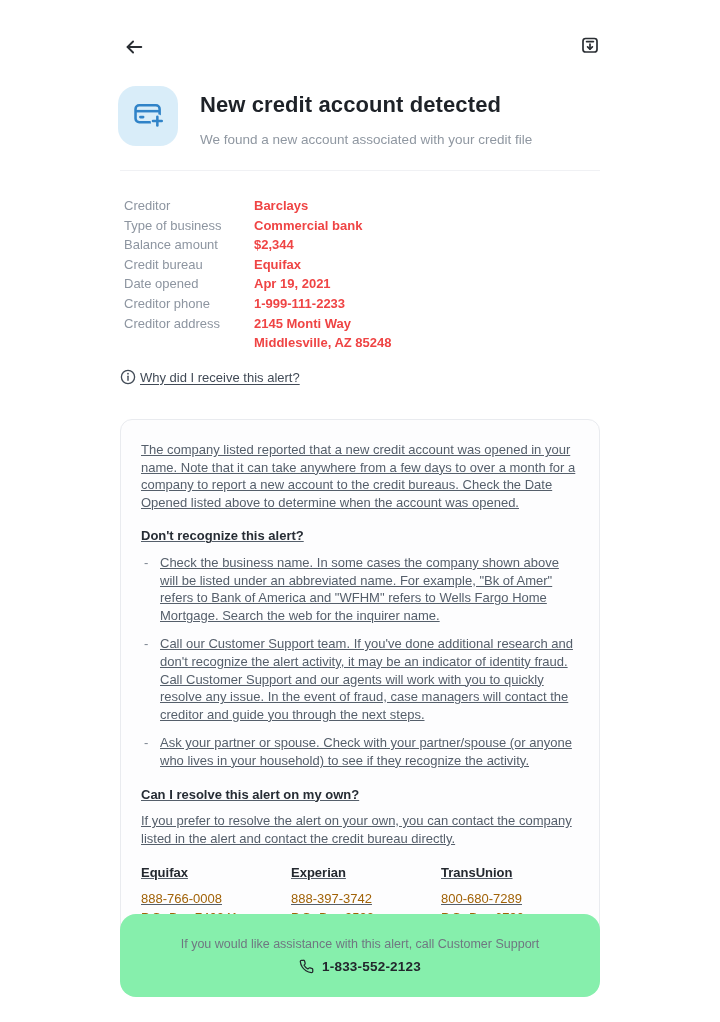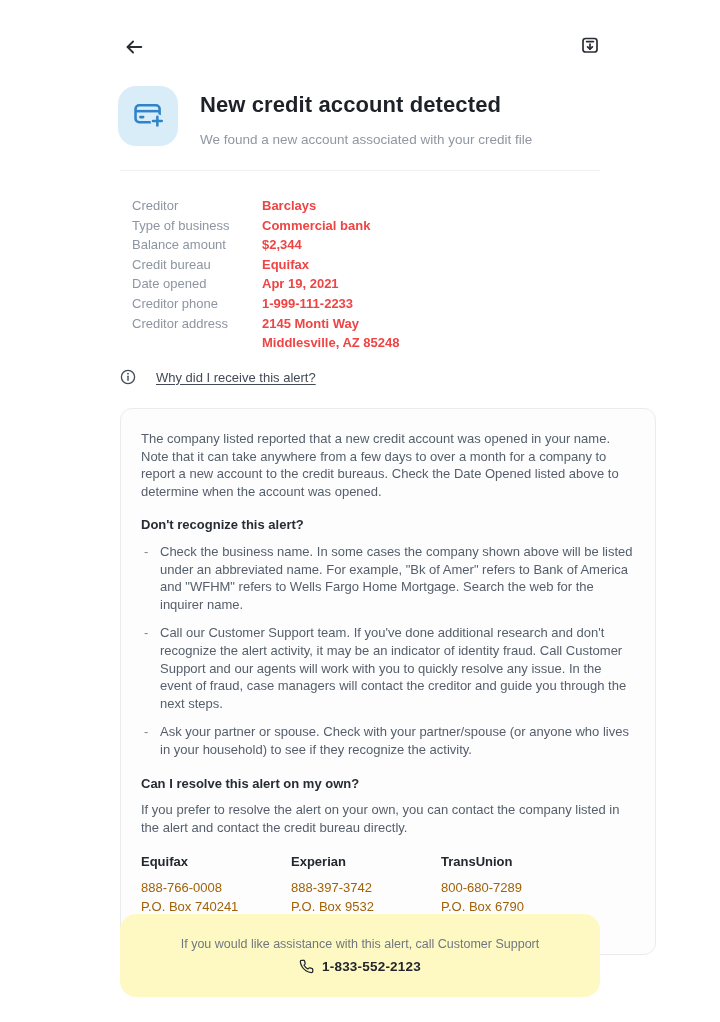--- a/index.html
+++ b/index.html
@@ -49,21 +49,21 @@
   .header-divider {
     position: absolute;
     left: 120px; top: 170px;
     width: 480px; height: 1px;
     background: #f0f1f4;
   }
 
   
   .details {
     position: absolute;
-    left: 132px; top: 196px;
+    left: 124px; top: 196px;
     width: 480px;
   }
   .detail-row {
     display: flex;
     line-height: 19.6px;
     font-size: 13px;
   }
   .detail-label {
     width: 130px;
     flex: 0 0 130px;
@@ -71,43 +71,44 @@
   }
   .detail-value {
     font-weight: 700;
     color: #ef4444;
   }
 
   
   .why-link {
     position: absolute;
     left: 120px; top: 369px;
-    display: flex; align-items: center; gap: 20px;
+    display: flex; align-items: center; gap: 4px;
     cursor: pointer;
   }
   .why-link .link-text {
     font-size: 13px;
     color: #414a56;
     text-decoration: underline;
     text-underline-offset: 2px;
   }
 
   
   .info-card {
     position: absolute;
-    left: 120px; top: 408px;
-    width: 536px;
+    left: 120px; top: 419px;
+    width: 480px;
     box-sizing: border-box;
     background: #fdfdfe;
     border: 1px solid #e9ebef;
     border-radius: 12px;
     padding: 21px 20px 18px 20px;
     font-size: 13px;
     line-height: 17.6px;
     color: #555f6b;
+    text-decoration: underline;
   }
   .info-card p { margin: 0 0 14px 0; }
   .card-heading {
     font-weight: 700;
     color: #262c34;
     margin: 16px 0 9px 0;
     font-size: 13px;
   }
   .bullet-list { margin: 0; padding: 0; list-style: none; }
   .bullet-item {
@@ -133,21 +134,21 @@
     margin-bottom: 7px;
   }
   .bureau-line { color: #a16207; line-height: 19.4px; }
 
   
   .footer-card {
     position: absolute;
     left: 120px; top: 914px;
     width: 480px; height: 83px;
     box-sizing: border-box;
-    background: #fef9c3;
+    background: #86efac;
     border-radius: 16px;
     display: flex; flex-direction: column;
     align-items: center; justify-content: center;
     gap: 8px;
   }
   .footer-text { font-size: 12.5px; color: #6f7781; }
   .footer-phone {
     display: flex; align-items: center; gap: 8px;
     cursor: pointer;
   }

